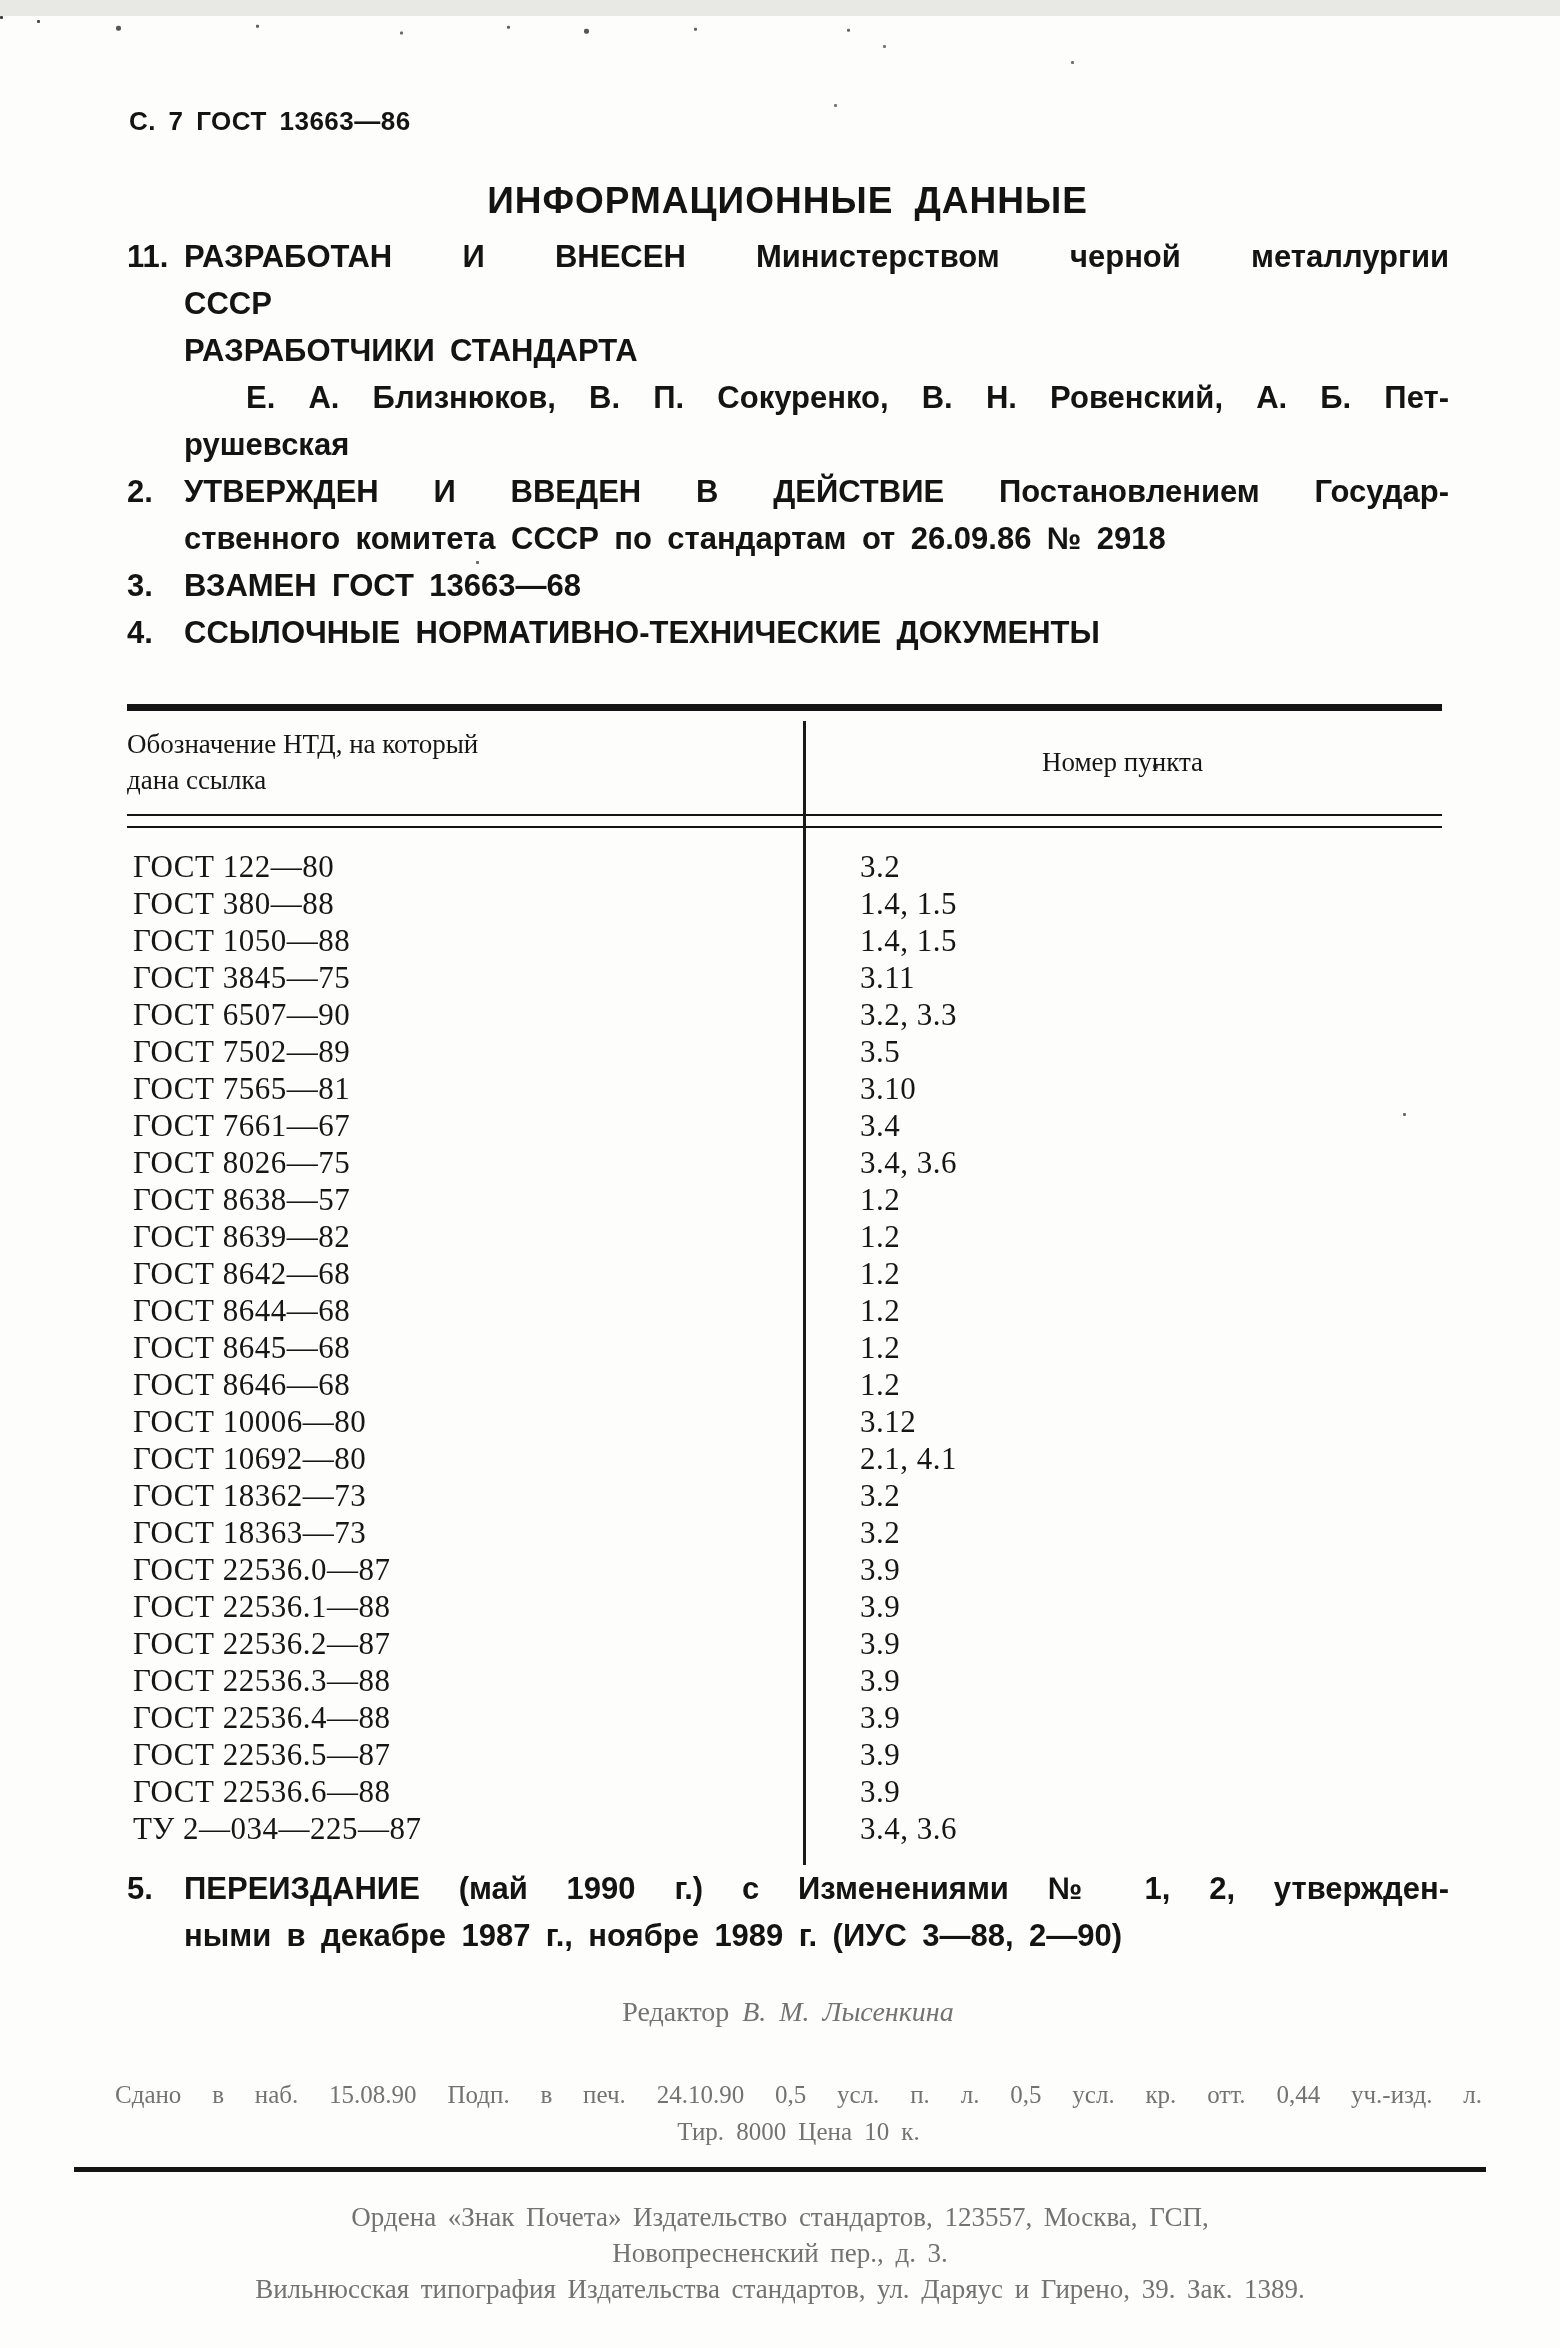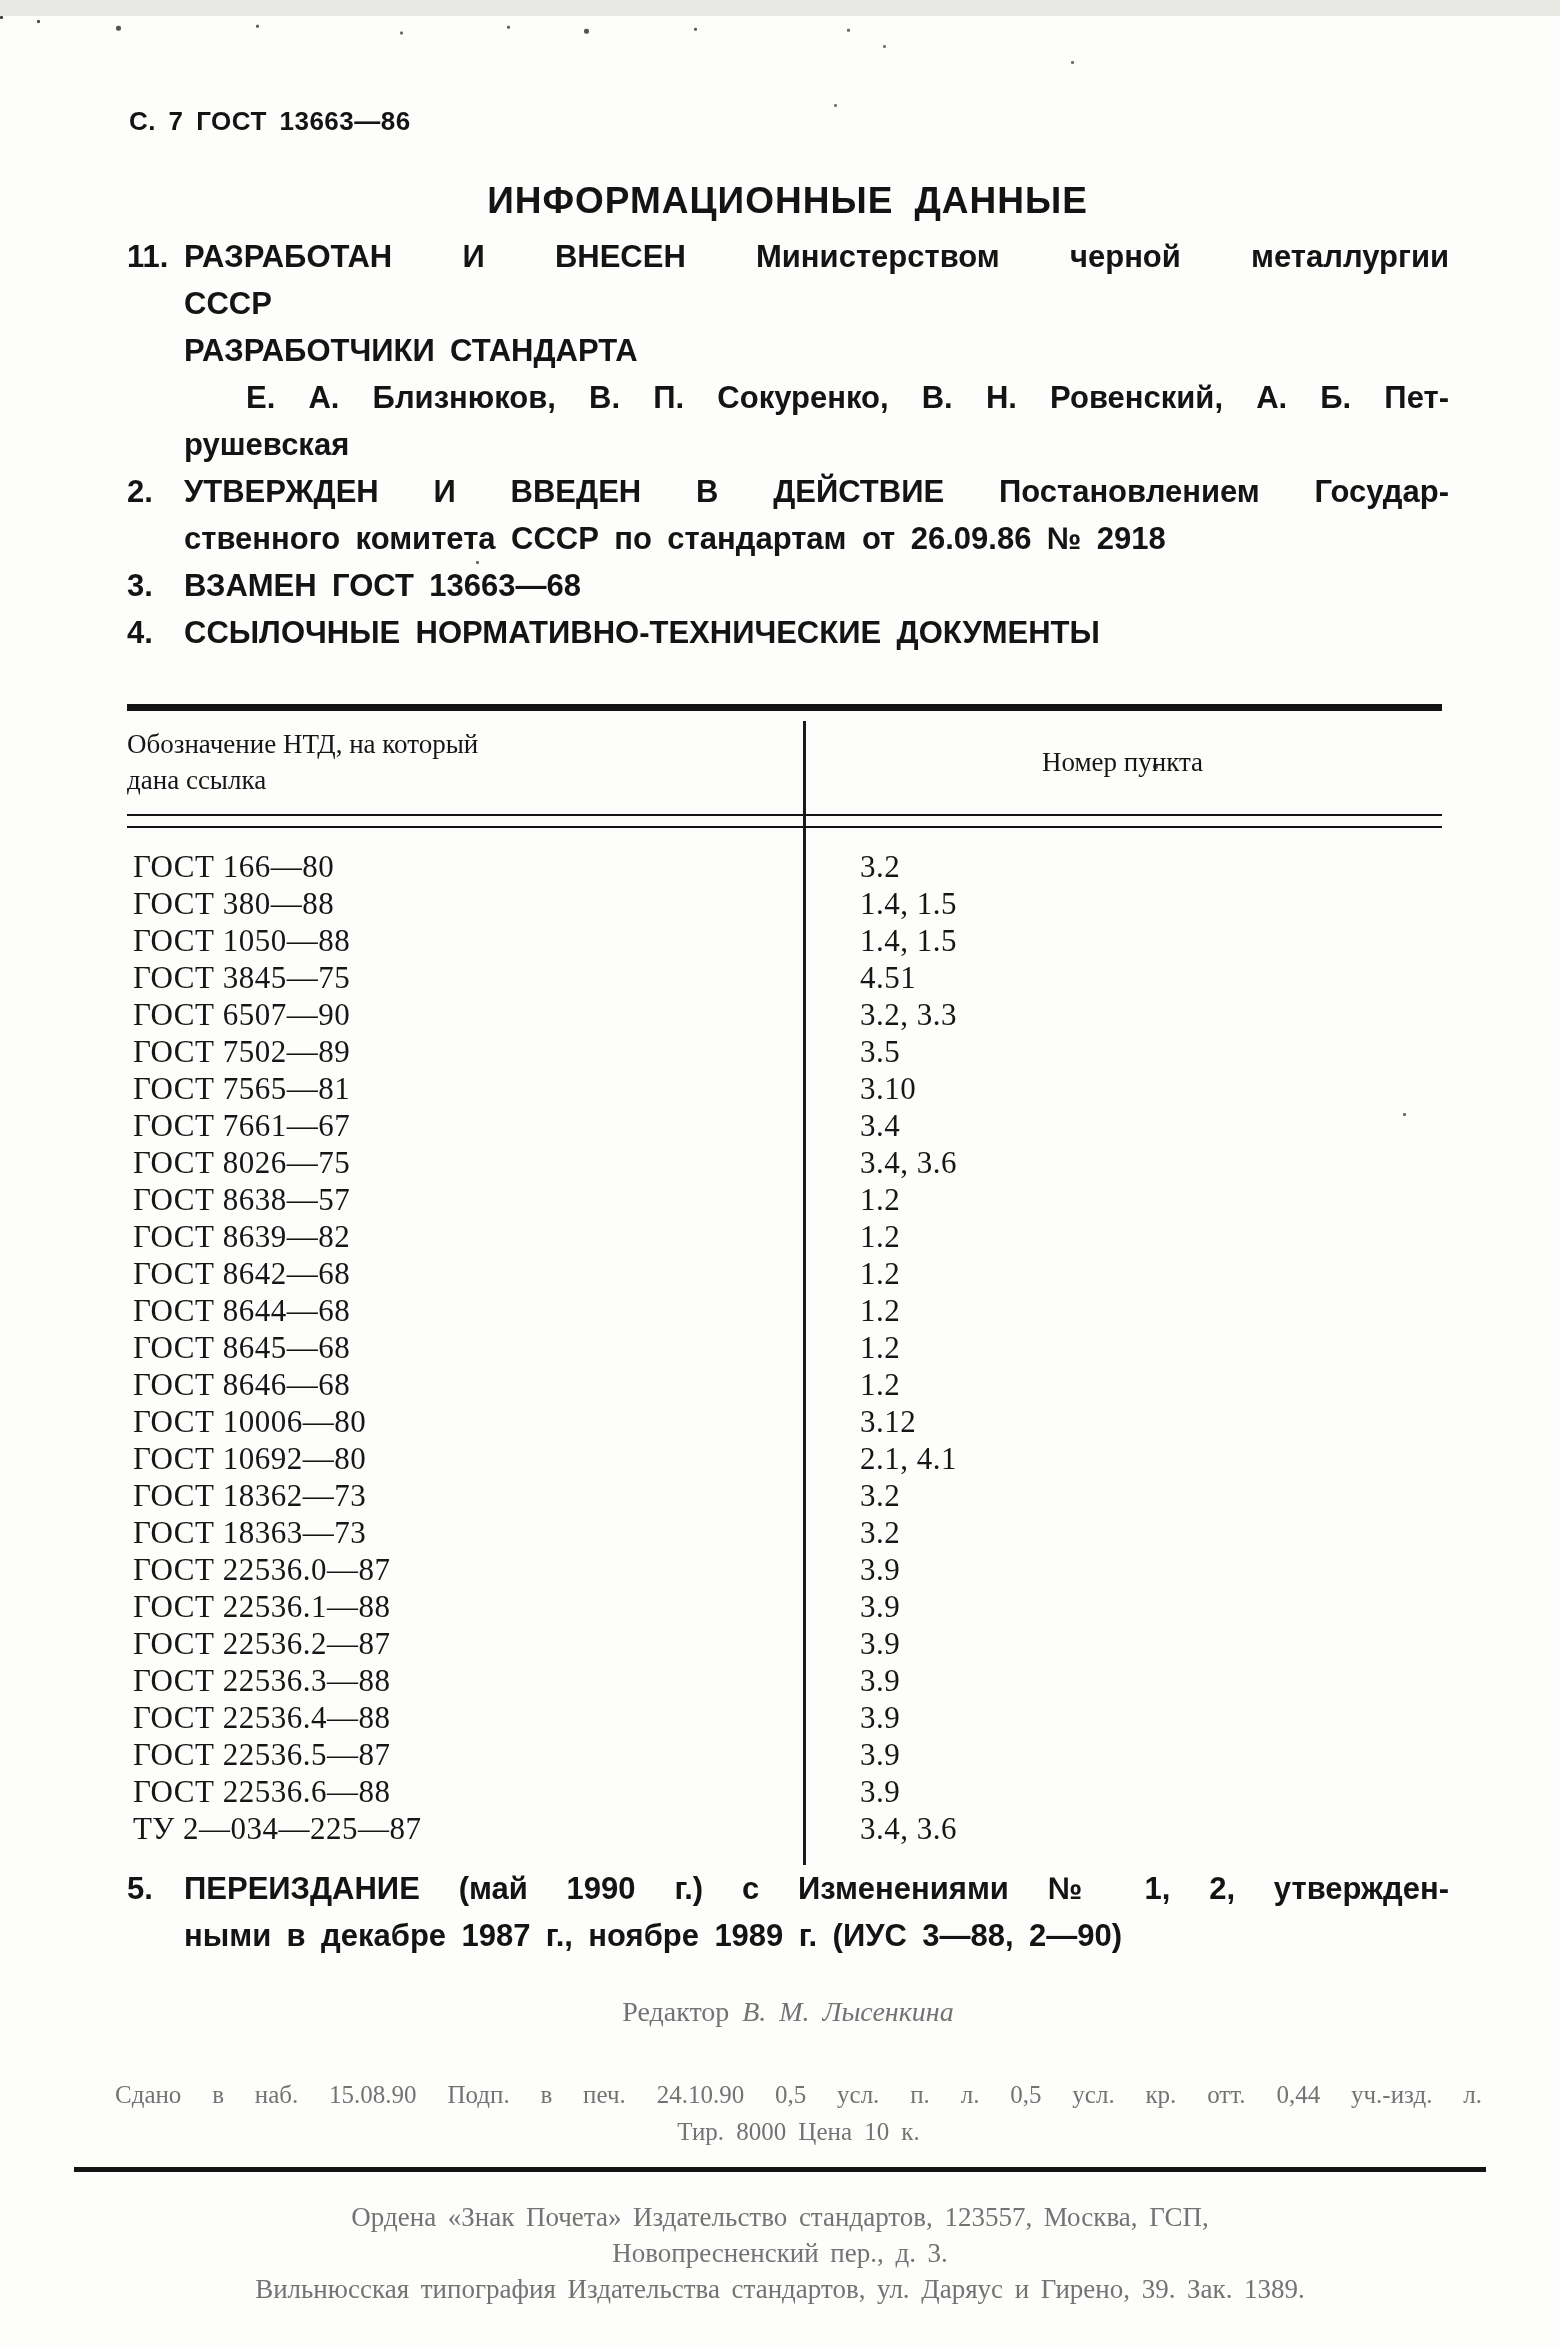--- a/index.html
+++ b/index.html
@@ -114,37 +114,37 @@
     <div class="thead">
       <div class="th-left">
         <div>Обозначение НТД, на который</div>
         <div>дана ссылка</div>
       </div>
       <div class="th-right">Номер пункта</div>
     </div>
     <div class="dbl-rule"></div>
     <div class="tbody">
     <div class="trow">
-      <div class="tcell-left">ГОСТ 166—80</div>
+      <div class="tcell-left">ГОСТ 122—80</div>
       <div class="tcell-right">3.2</div>
     </div>
 
     <div class="trow">
       <div class="tcell-left">ГОСТ 380—88</div>
       <div class="tcell-right">1.4, 1.5</div>
     </div>
 
     <div class="trow">
       <div class="tcell-left">ГОСТ 1050—88</div>
       <div class="tcell-right">1.4, 1.5</div>
     </div>
 
     <div class="trow">
       <div class="tcell-left">ГОСТ 3845—75</div>
-      <div class="tcell-right">4.51</div>
+      <div class="tcell-right">3.11</div>
     </div>
 
     <div class="trow">
       <div class="tcell-left">ГОСТ 6507—90</div>
       <div class="tcell-right">3.2, 3.3</div>
     </div>
 
     <div class="trow">
       <div class="tcell-left">ГОСТ 7502—89</div>
       <div class="tcell-right">3.5</div>

